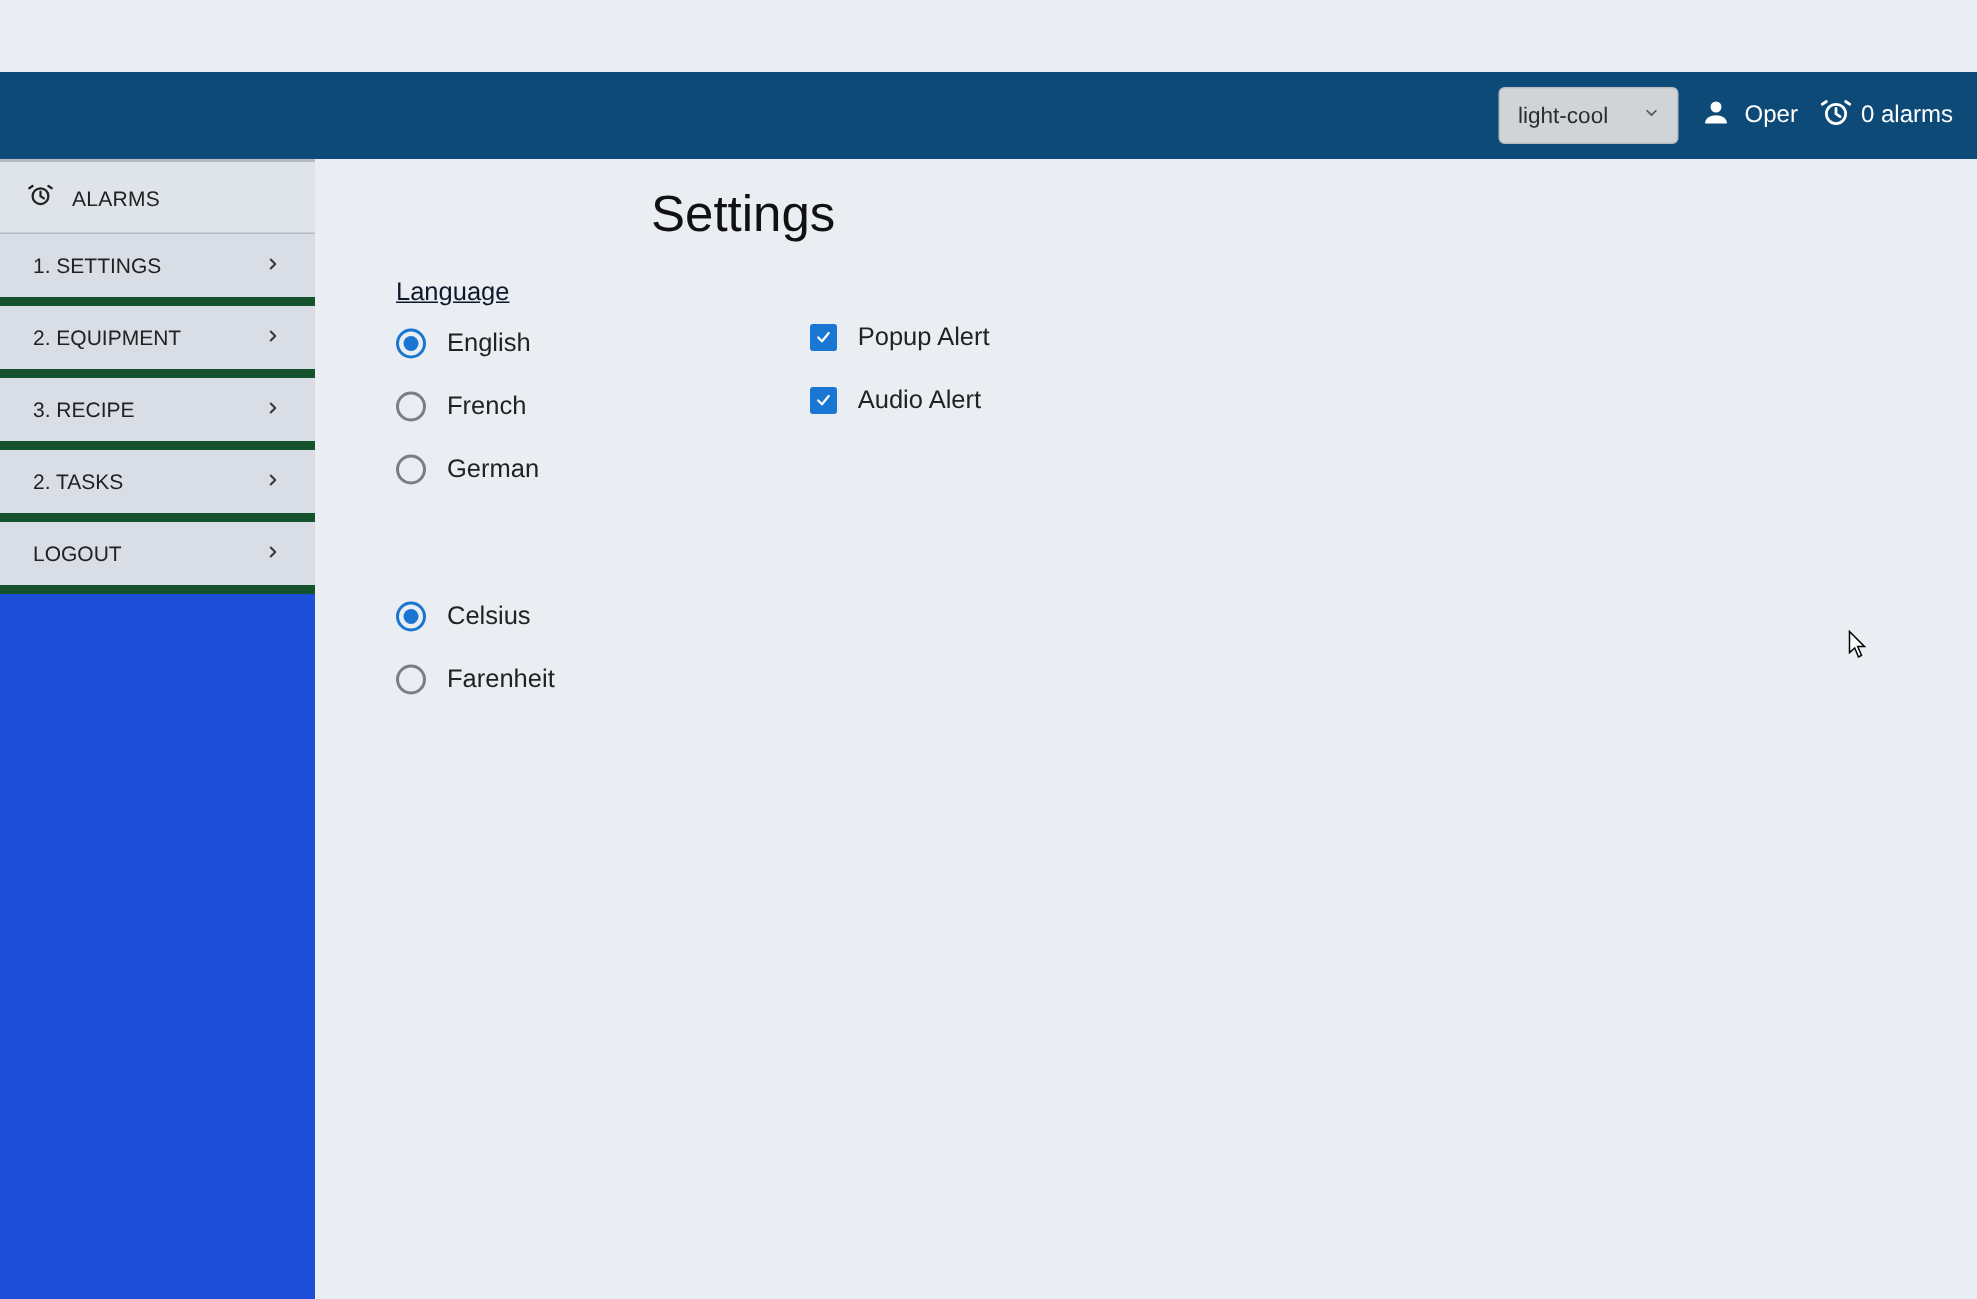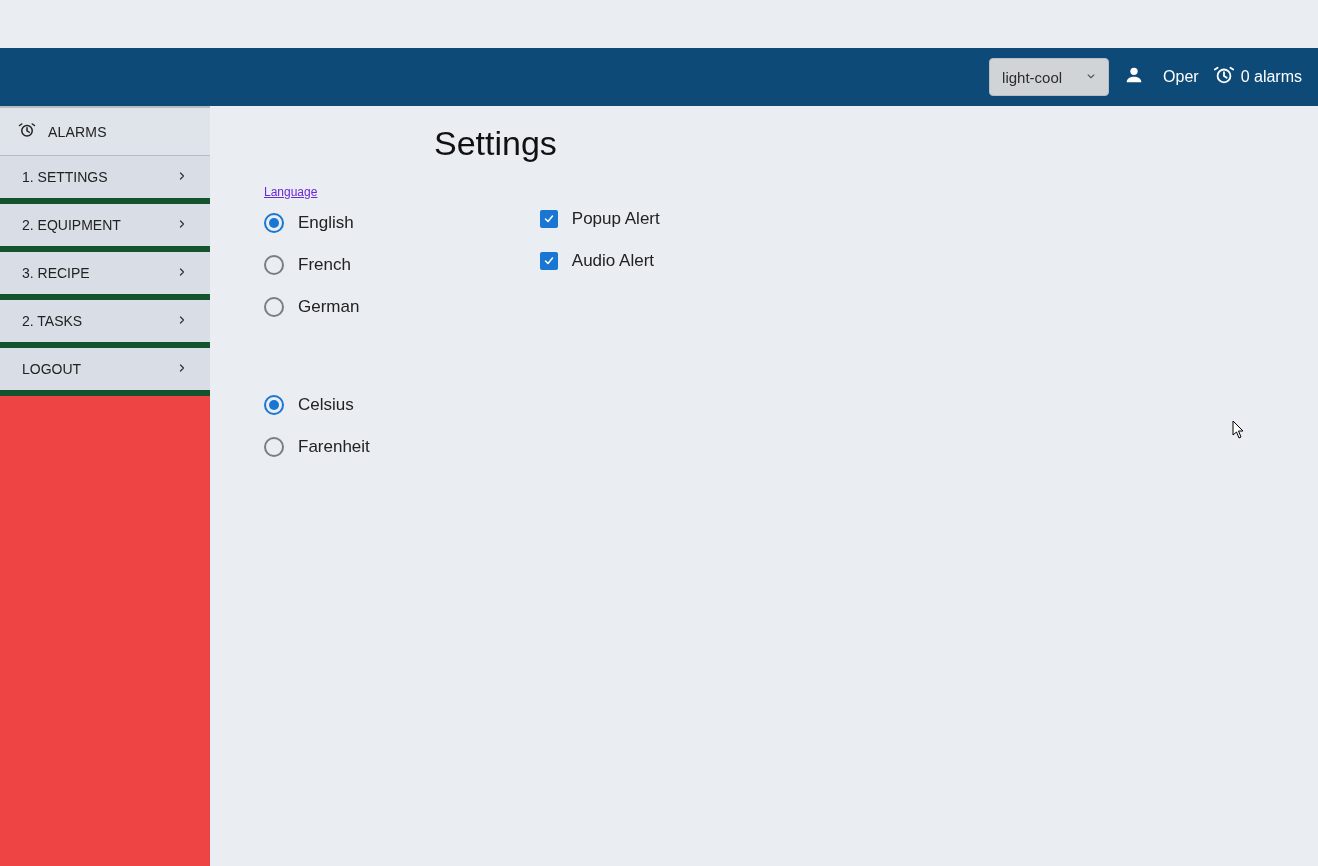--- a/index.html
+++ b/index.html
@@ -26,33 +26,33 @@
     height: 38px;
     background: #d1d4d7;
     border: 1px solid #b9bcc1;
     border-radius: 4px;
     padding: 0 10px 0 12px;
     color: #2c2c2c;
     font-size: 15px;
     cursor: pointer;
   }
   .theme-select .chev { color: #555; }
-  .user-block { display: flex; align-items: center; gap: 18px; }
+  .user-block { display: flex; align-items: center; gap: 8px; }
   .user-block .uname { font-size: 16px; }
   .alarms-block { display: flex; align-items: center; gap: 6px; cursor: pointer; }
   .alarms-block .alabel { font-size: 16px; }
   .icon-white { fill: #fff; }
 
   
   .shell { flex: 1; display: flex; min-height: 0; }
 
   
   .sidebar {
     width: 210px;
-    background: #ef4444;
+    background: #1d4ed8;
     border-top: 2px solid #b7bcc4;
     display: flex;
     flex-direction: column;
   }
   .side-alarms {
     display: flex;
     align-items: center;
     gap: 12px;
     height: 48px;
     padding: 0 18px;
@@ -87,22 +87,22 @@
   .page-title {
     font-size: 34px;
     font-weight: 400;
     color: #111;
     margin: 0 0 22px 224px;
   }
   .content-area {
     margin-left: 54px;
   }
   .section-label {
-    font-size: 12px;
-    color: #6d28d9;
+    font-size: 17px;
+    color: #0f172a;
     text-decoration: underline;
     margin-bottom: 14px;
   }
   .columns {
     display: flex;
     gap: 170px;
     align-items: flex-start;
   }
   .col { display: flex; flex-direction: column; }
   .row-gap-sm > * + * { margin-top: 22px; }

